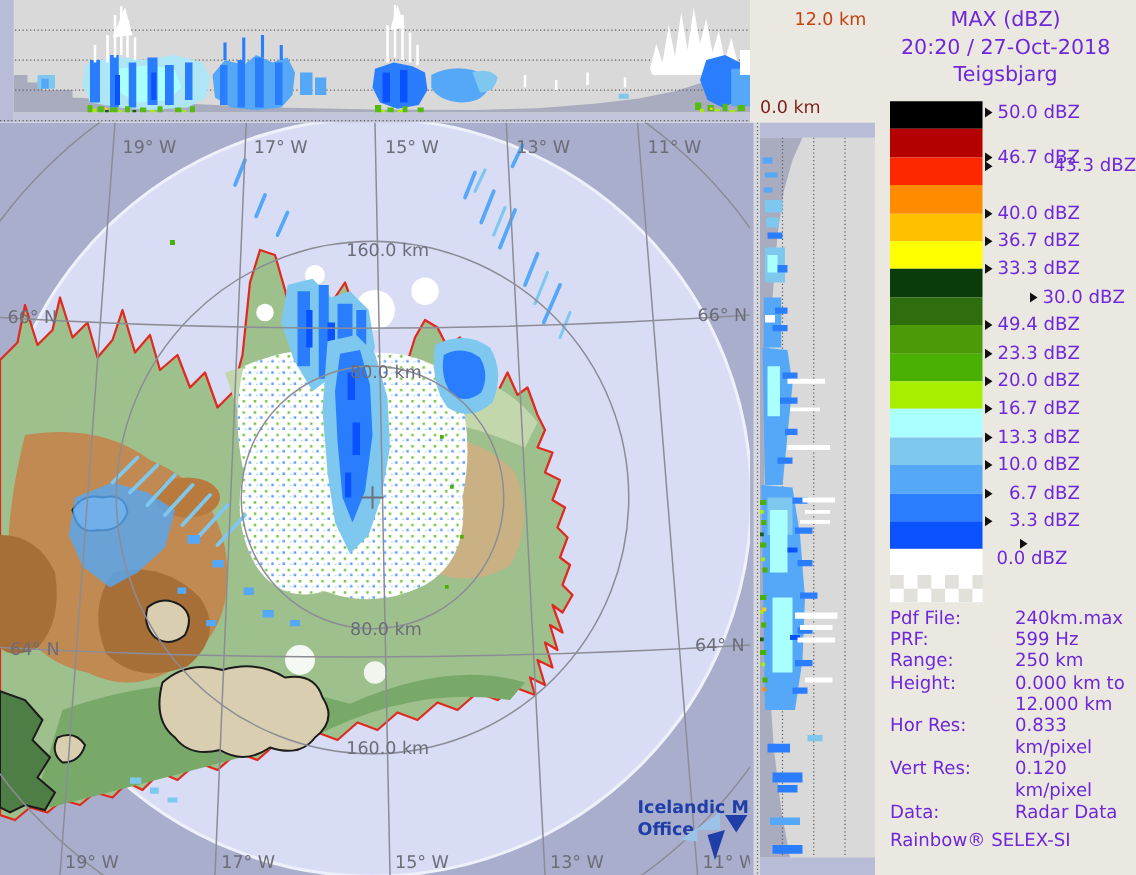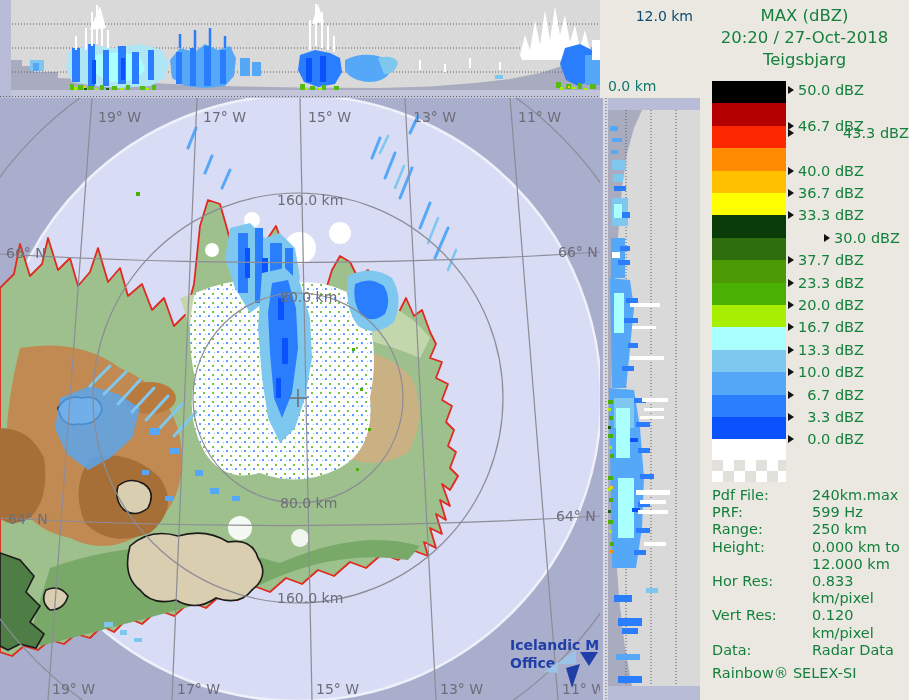--- a/index.html
+++ b/index.html
@@ -3,28 +3,28 @@
 <meta charset="utf-8">
 <style>
   html,body{margin:0;padding:0;}
   body{width:909px;height:700px;position:relative;overflow:hidden;
        font-family:"DejaVu Sans","Liberation Sans",sans-serif;background:#ebe8e1;}
   .panel{position:absolute;}
   
   #top-panel{left:0;top:0;width:600px;height:98px;}
   
   #corner{left:600px;top:0;width:100px;height:98px;background:#ebe8e1;}
-  #corner .km-top{position:absolute;right:7px;top:8px;font-size:14px;color:#0c4a6e;}
-  #corner .km-bottom{position:absolute;left:8px;bottom:4px;font-size:14px;color:#0f766e;}
+  #corner .km-top{position:absolute;right:7px;top:8px;font-size:14px;color:#c2410c;}
+  #corner .km-bottom{position:absolute;left:8px;bottom:4px;font-size:14px;color:#7f1d1d;}
   
   #map-panel{left:0;top:98px;width:600px;height:690px;}
   
   #right-panel{left:600px;top:98px;width:100px;height:602px;}
   
-  #sidebar{left:700px;top:0;width:209px;height:700px;background:#ebe8e1;color:#15803d;}
+  #sidebar{left:700px;top:0;width:209px;height:700px;background:#ebe8e1;color:#6d28d9;}
   #sb-header{text-align:center;padding-top:5px;font-size:16.5px;line-height:22px;}
   #legend{position:absolute;left:0;top:0;width:209px;height:485px;}
   .legend-swatch{position:absolute;left:12px;width:74px;height:22.4px;}
   .legend-label{position:absolute;left:88px;height:16px;font-size:14.5px;line-height:16px;
                 display:flex;align-items:center;white-space:pre;}
   .tick-arrow{width:0;height:0;border-left:6px solid #111;border-top:4px solid transparent;
               border-bottom:4px solid transparent;margin-right:4px;display:inline-block;}
   #legend-white{position:absolute;left:12px;top:439px;width:74px;height:21px;background:#ffffff;}
   #legend-checker{position:absolute;left:12px;top:460px;width:74px;height:22px;
      background:conic-gradient(#ffffff 90deg,#e2e0da 90deg 180deg,#ffffff 180deg 270deg,#e2e0da 270deg);
@@ -464,37 +464,37 @@
       <div class="legend-label" style="top: 125px; gap: 45px;"><span class="tick-arrow"></span><span>43.3 dBZ</span></div>
       <div class="legend-swatch" style="top: 148.2px; background: rgb(255, 140, 0);"></div>
       <div class="legend-label" style="top: 162.6px;"><span class="tick-arrow"></span><span>40.0 dBZ</span></div>
       <div class="legend-swatch" style="top: 170.6px; background: rgb(255, 192, 0);"></div>
       <div class="legend-label" style="top: 185px;"><span class="tick-arrow"></span><span>36.7 dBZ</span></div>
       <div class="legend-swatch" style="top: 193px; background: rgb(255, 255, 0);"></div>
       <div class="legend-label" style="top: 207.4px;"><span class="tick-arrow"></span><span>33.3 dBZ</span></div>
       <div class="legend-swatch" style="top: 215.4px; background: rgb(10, 60, 10);"></div>
       <div class="legend-label" style="top: 229.8px; padding-left: 36px;"><span class="tick-arrow"></span><span>30.0 dBZ</span></div>
       <div class="legend-swatch" style="top: 237.8px; background: rgb(47, 110, 15);"></div>
-      <div class="legend-label" style="top: 252.2px;"><span class="tick-arrow"></span><span>37.7 dBZ</span></div>
+      <div class="legend-label" style="top: 252.2px;"><span class="tick-arrow"></span><span>49.4 dBZ</span></div>
       <div class="legend-swatch" style="top: 260.2px; background: rgb(76, 154, 6);"></div>
       <div class="legend-label" style="top: 274.6px;"><span class="tick-arrow"></span><span>23.3 dBZ</span></div>
       <div class="legend-swatch" style="top: 282.6px; background: rgb(74, 176, 4);"></div>
       <div class="legend-label" style="top: 297px;"><span class="tick-arrow"></span><span>20.0 dBZ</span></div>
       <div class="legend-swatch" style="top: 305px; background: rgb(168, 238, 0);"></div>
       <div class="legend-label" style="top: 319.4px;"><span class="tick-arrow"></span><span>16.7 dBZ</span></div>
       <div class="legend-swatch" style="top: 327.4px; background: rgb(170, 255, 255);"></div>
       <div class="legend-label" style="top: 341.8px;"><span class="tick-arrow"></span><span>13.3 dBZ</span></div>
       <div class="legend-swatch" style="top: 349.8px; background: rgb(126, 200, 240);"></div>
       <div class="legend-label" style="top: 364.2px;"><span class="tick-arrow"></span><span>10.0 dBZ</span></div>
       <div class="legend-swatch" style="top: 372.2px; background: rgb(85, 168, 248);"></div>
       <div class="legend-label" style="top: 386.6px;"><span class="tick-arrow"></span><span>  6.7 dBZ</span></div>
       <div class="legend-swatch" style="top: 394.6px; background: rgb(42, 126, 254);"></div>
       <div class="legend-label" style="top: 409px;"><span class="tick-arrow"></span><span>  3.3 dBZ</span></div>
       <div class="legend-swatch" style="top: 417px; background: rgb(10, 82, 254);"></div>
-      <div class="legend-label" style="top: 431.4px;"><span class="tick-arrow"></span><span>  0.0 dBZ</span></div>
+      <div class="legend-label" style="top: 431.4px; flex-direction: column;"><span class="tick-arrow"></span><span>  0.0 dBZ</span></div>
     </div>
   <div id="metadata">
     <div id="meta-rows">
         <div class="meta-row">
           <span class="meta-label">Pdf File:</span>
           <span class="meta-value">240km.max</span>
         </div>
         <div class="meta-row">
           <span class="meta-label">PRF:</span>
           <span class="meta-value">599 Hz</span>

